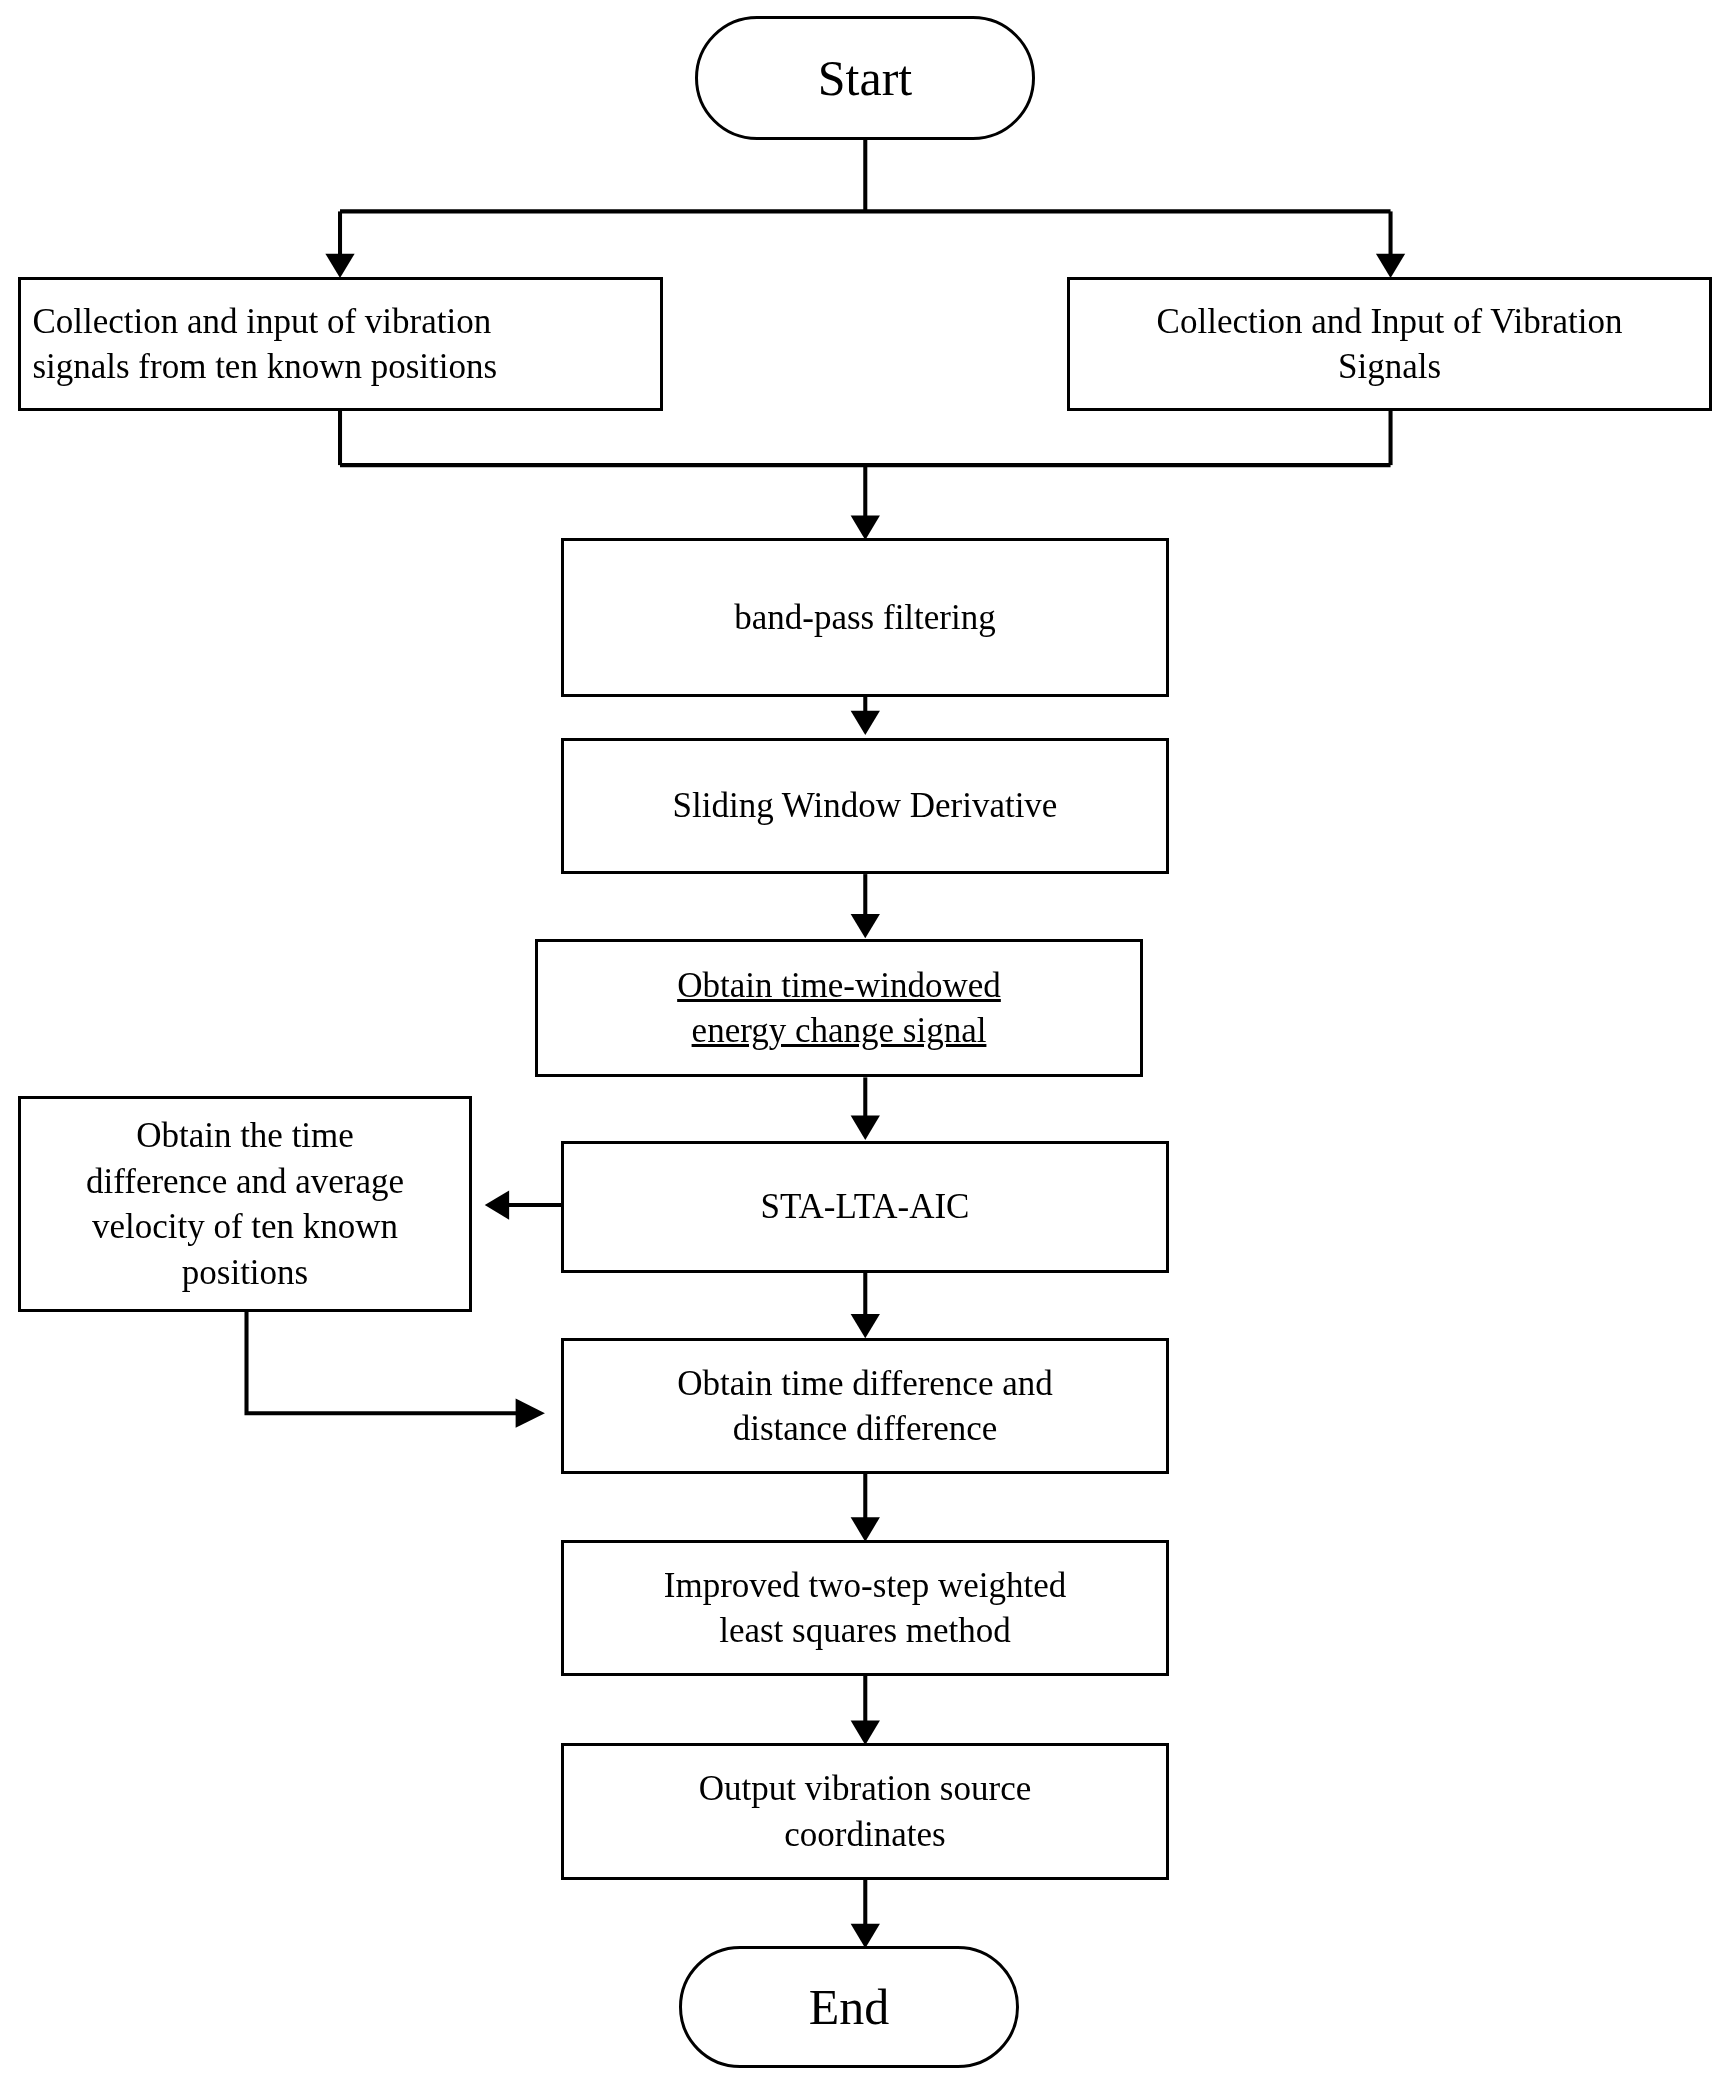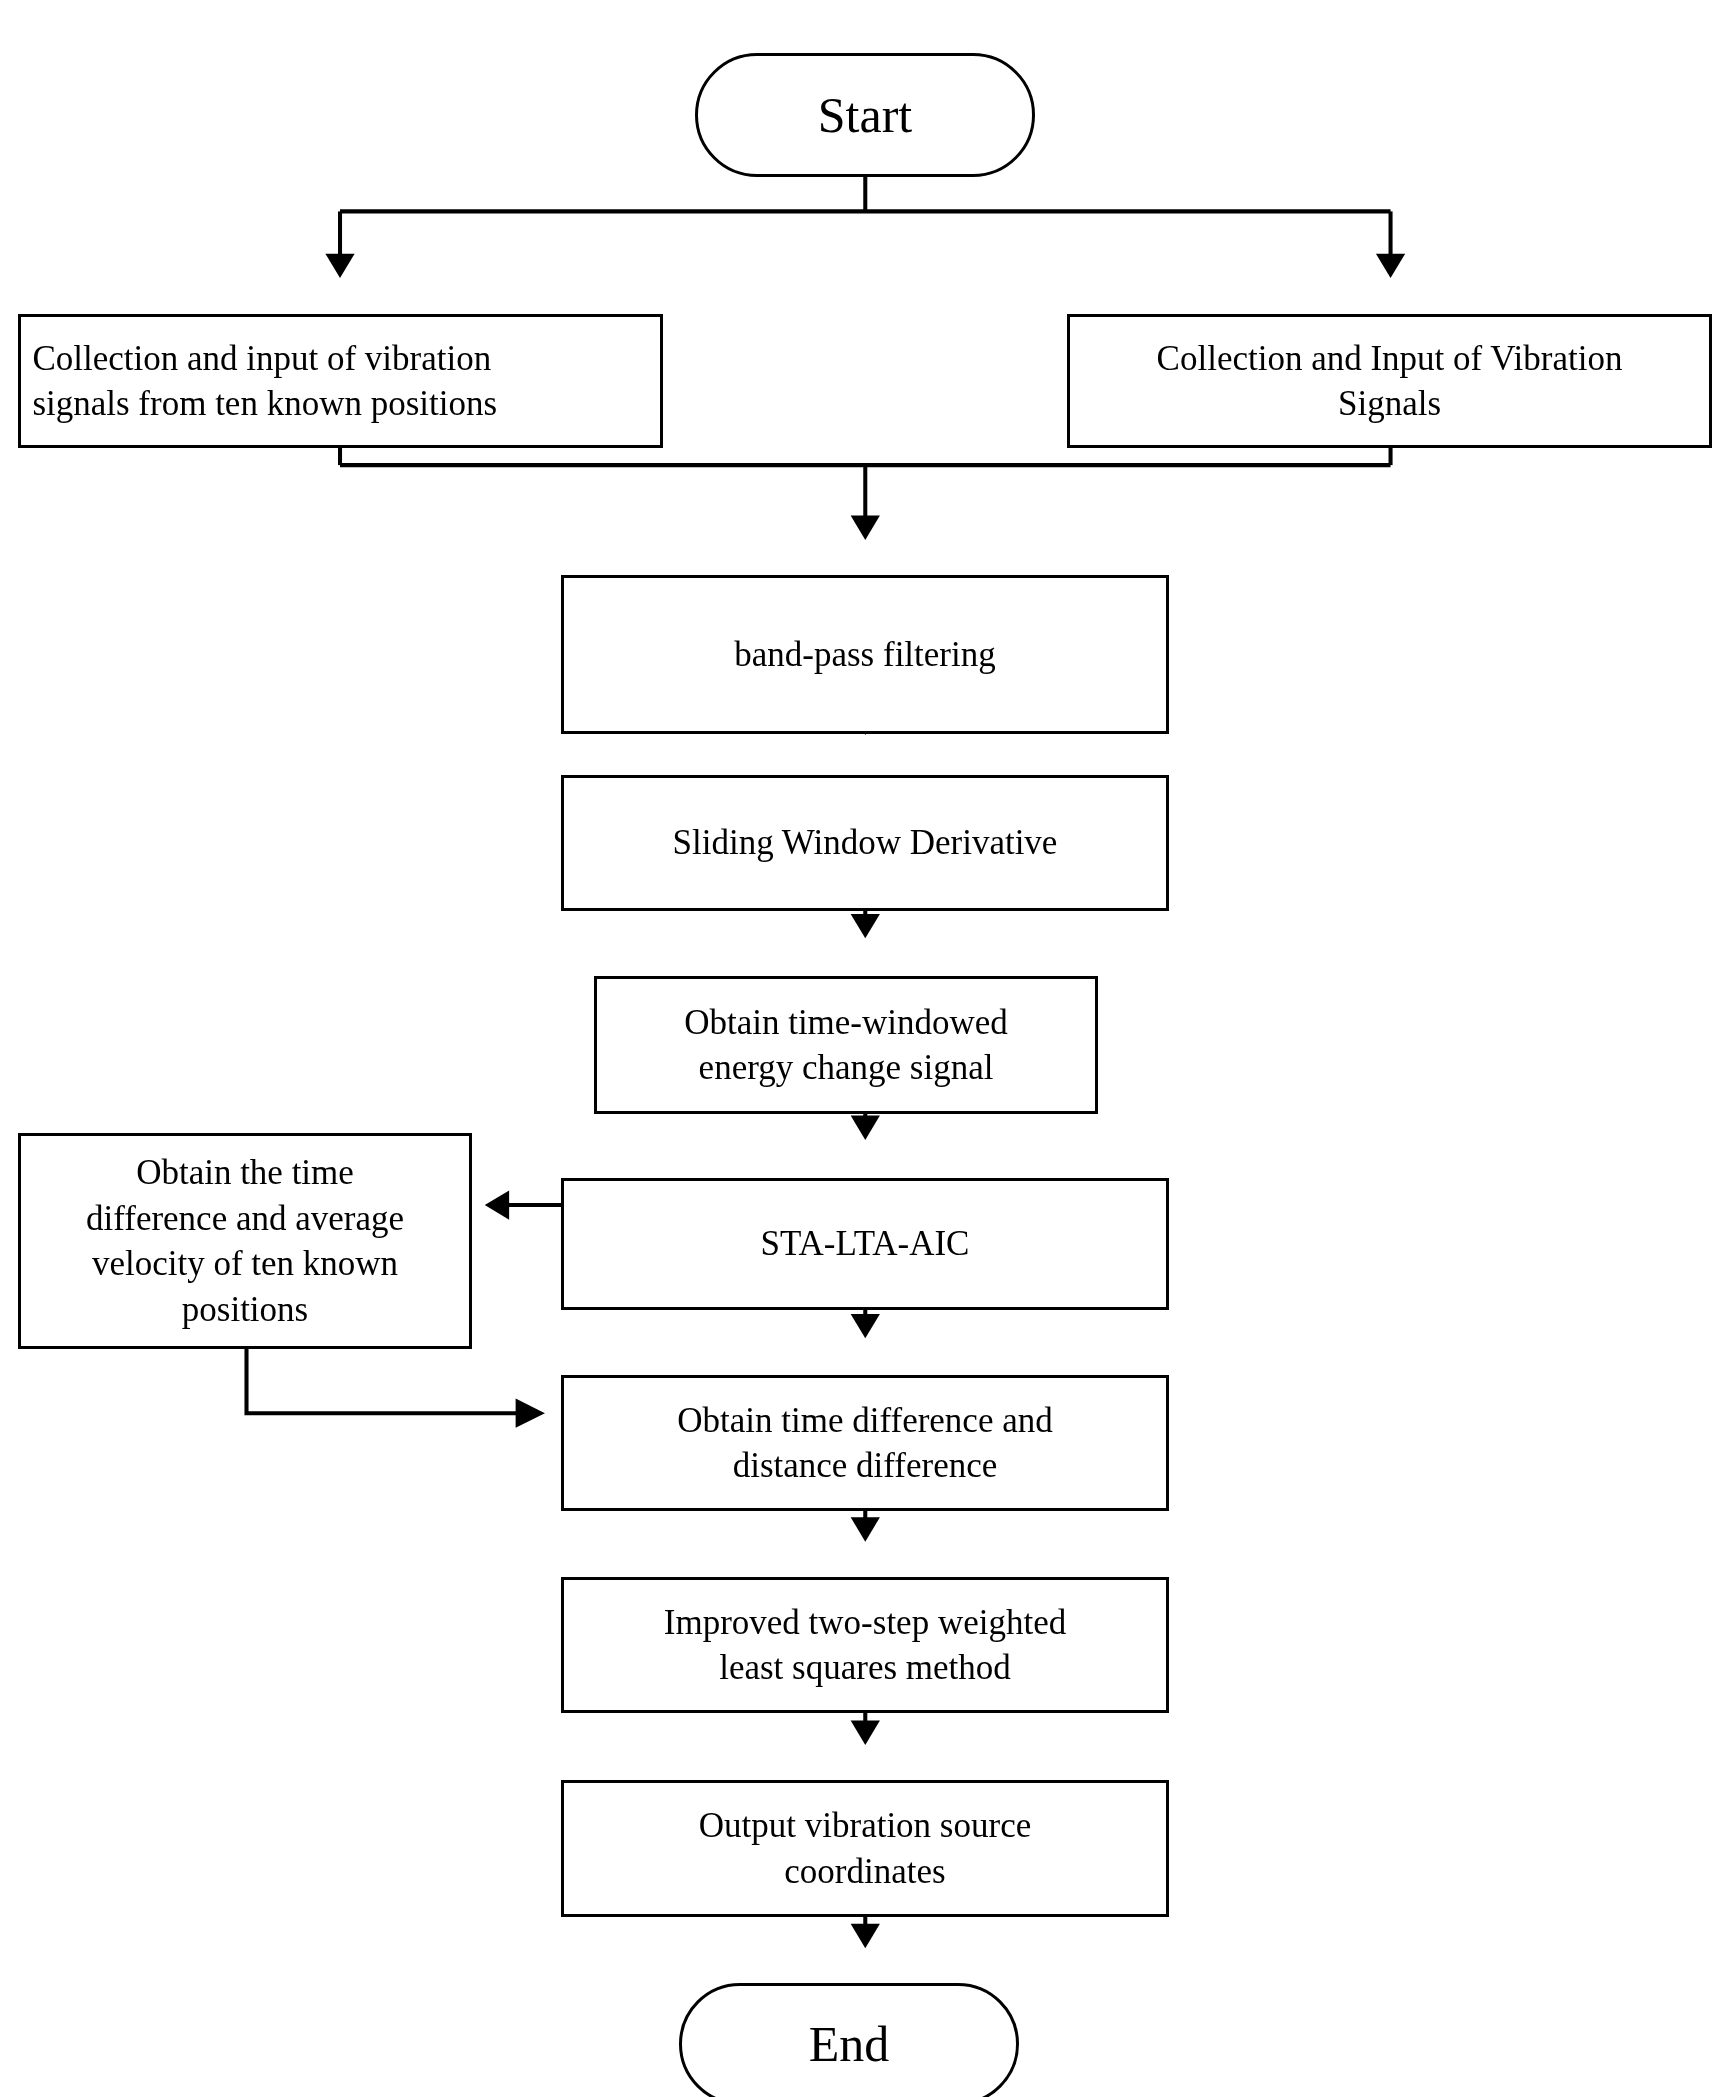--- a/index.html
+++ b/index.html
@@ -27,21 +27,20 @@
   }
   .node {
     position: absolute;
     box-sizing: border-box;
     border: 3.3px solid #000000;
     background: #ffffff;
     display: flex;
     align-items: center;
     justify-content: flex-end;
     line-height: 1.30;
-    margin-top: 37px;
   }
   .node.terminal {
     border-width: 3.3px;
     border-radius: 65px;
   }
   .node .label {
     display: block;
     width: 100%;
     padding: 0 11.4px;
     box-sizing: border-box;
@@ -132,21 +131,21 @@
   </div>
 
   <div class="node fs-box" style="left:561px; top:538px; width:608px; height:159px;">
     <span class="label">band-pass filtering</span>
   </div>
 
   <div class="node fs-box" style="left:561px; top:738px; width:608px; height:136px;">
     <span class="label">Sliding Window Derivative</span>
   </div>
 
-  <div class="node fs-box" style="left:594px; top:939px; width:504px; height:138px;">
+  <div class="node fs-box" style="left:535px; top:939px; width:608px; height:138px;text-decoration:underline;">
     <span class="label">Obtain time-windowed
 energy change signal</span>
   </div>
 
   <div class="node fs-box" style="left:561px; top:1141px; width:608px; height:132px;">
     <span class="label">STA-LTA-AIC</span>
   </div>
 
   <div class="node fs-box" style="left:18px; top:1096px; width:454px; height:216px;">
     <span class="label">Obtain the time

